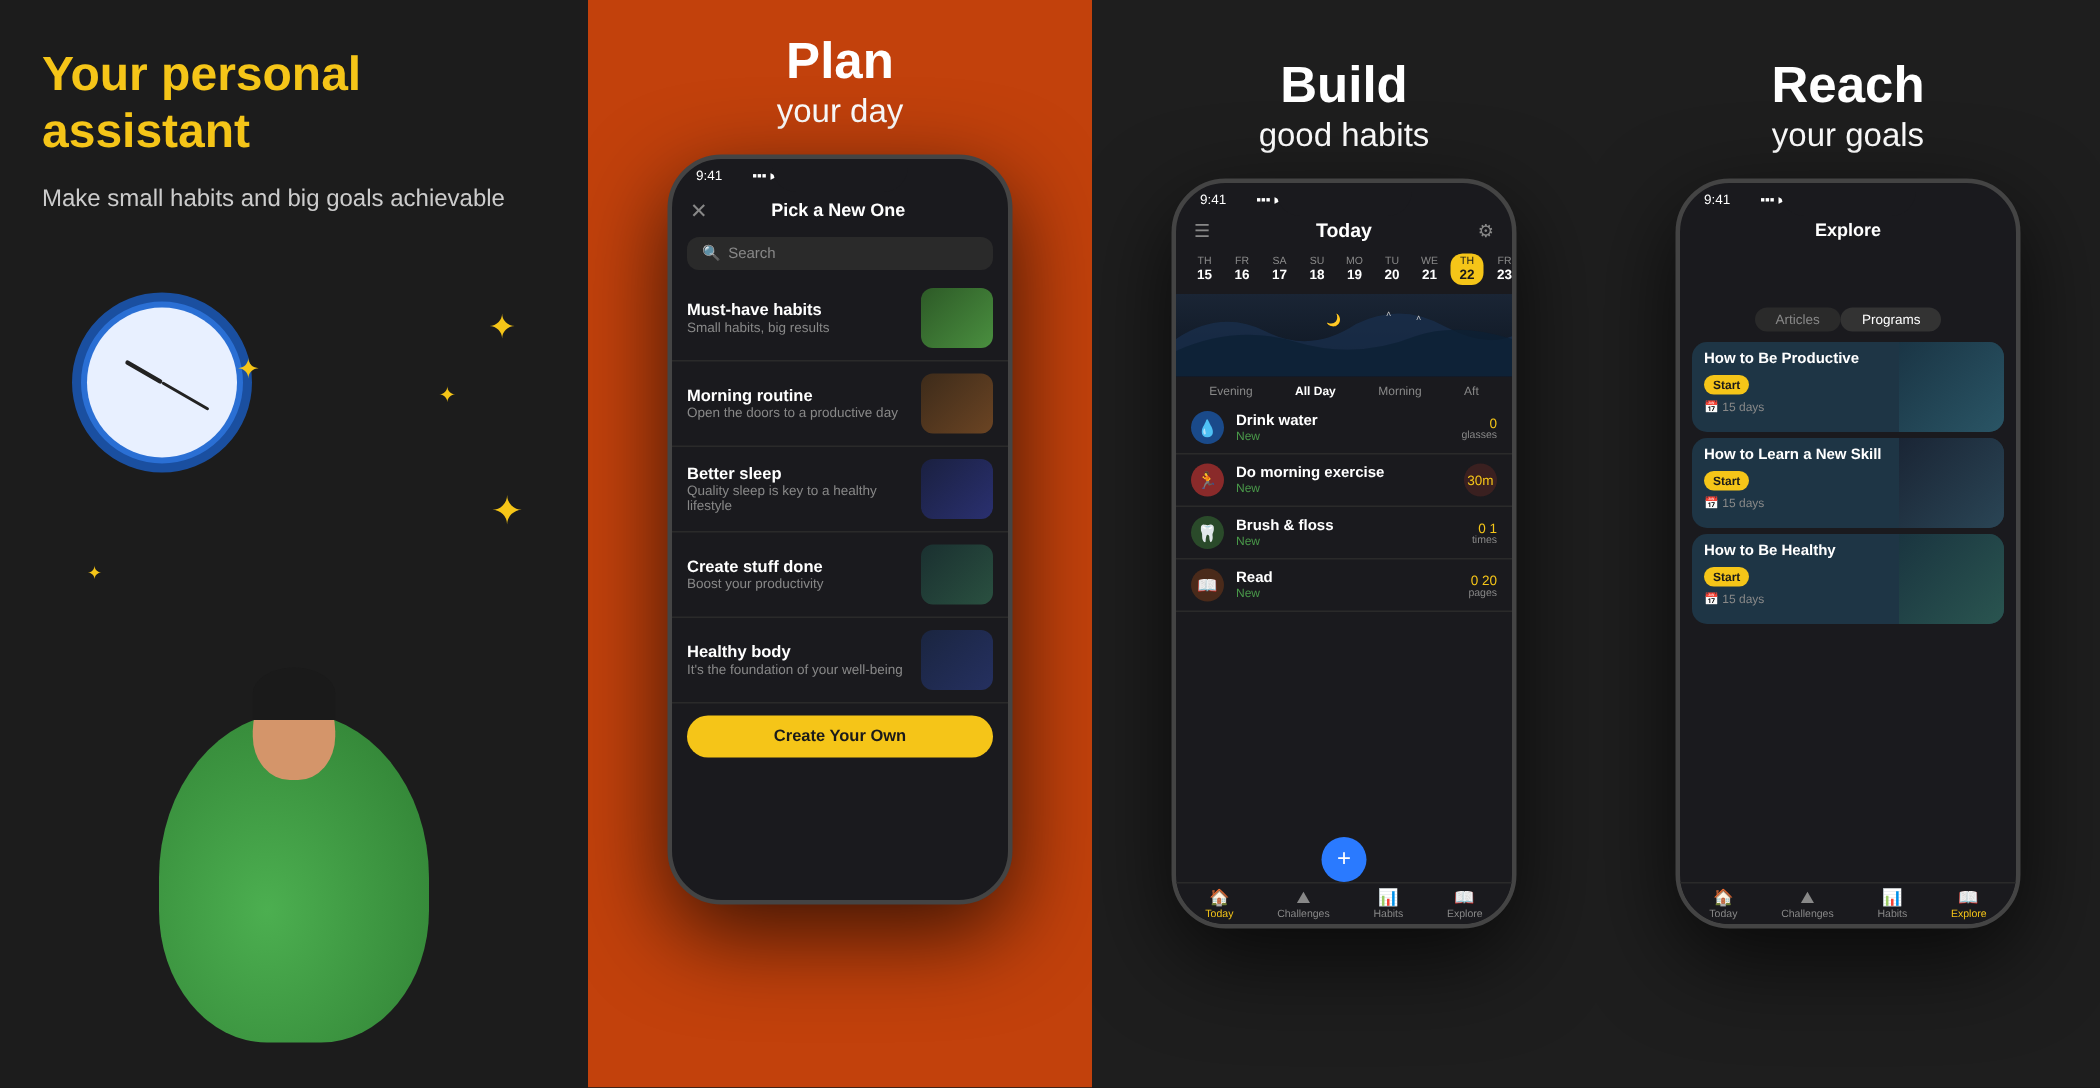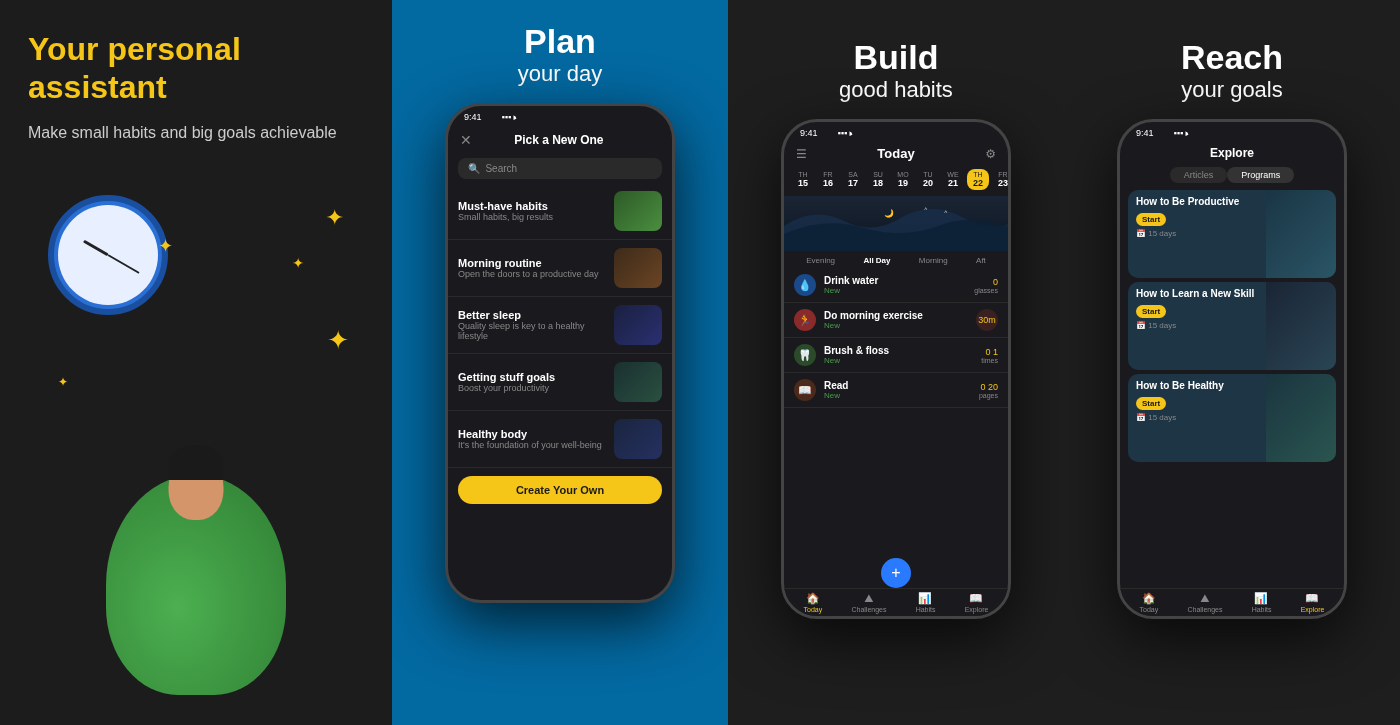--- a/index.html
+++ b/index.html
@@ -127,21 +127,21 @@
       border-radius: 50% 50% 0 0;
       position: absolute;
       bottom: 215px;
       left: 50%;
       transform: translateX(-50%);
       z-index: 3;
     }
 
     
     .panel-2 {
-      background: #0369a1;
+      background: #c2410c;
       display: flex;
       flex-direction: column;
       align-items: center;
       padding-top: 22px;
     }
     .panel-title {
       text-align: center;
       margin-bottom: 16px;
     }
     .panel-title .big-word {
@@ -359,29 +359,30 @@
       justify-content: center;
       gap: 0;
       padding: 3px 20px;
     }
     .explore-tab {
       padding: 3px 14px;
       font-size: 9px;
       border-radius: 12px;
       color: #888;
       background: #2a2a2a;
+      margin-top: 38px;
     }
     .explore-tab.active { background: #333; color: #fff; }
     .program-card {
       display: flex;
       margin: 4px 8px;
       background: #1e3545;
       border-radius: 10px;
       overflow: hidden;
-      height: 88px;
+      height: 60px;
       position: relative;
     }
     .program-info { flex: 1; padding: 6px 8px; }
     .program-title { font-size: 10px; font-weight: 700; color: #fff; line-height: 1.2; }
     .start-badge {
       display: inline-block;
       background: #f5c518;
       color: #1a1a1a;
       font-size: 8px;
       font-weight: 700;
@@ -480,21 +481,21 @@
       </div>
       <div class="habit-item">
         <div class="habit-info">
           <div class="habit-name">Better sleep</div>
           <div class="habit-desc">Quality sleep is key to a healthy lifestyle</div>
         </div>
         <div class="habit-thumb thumb-sleep"></div>
       </div>
       <div class="habit-item">
         <div class="habit-info">
-          <div class="habit-name">Getting stuff goals</div>
+          <div class="habit-name">Create stuff done</div>
           <div class="habit-desc">Boost your productivity</div>
         </div>
         <div class="habit-thumb thumb-stuff"></div>
       </div>
       <div class="habit-item">
         <div class="habit-info">
           <div class="habit-name">Healthy body</div>
           <div class="habit-desc">It's the foundation of your well-being</div>
         </div>
         <div class="habit-thumb thumb-healthy"></div>

